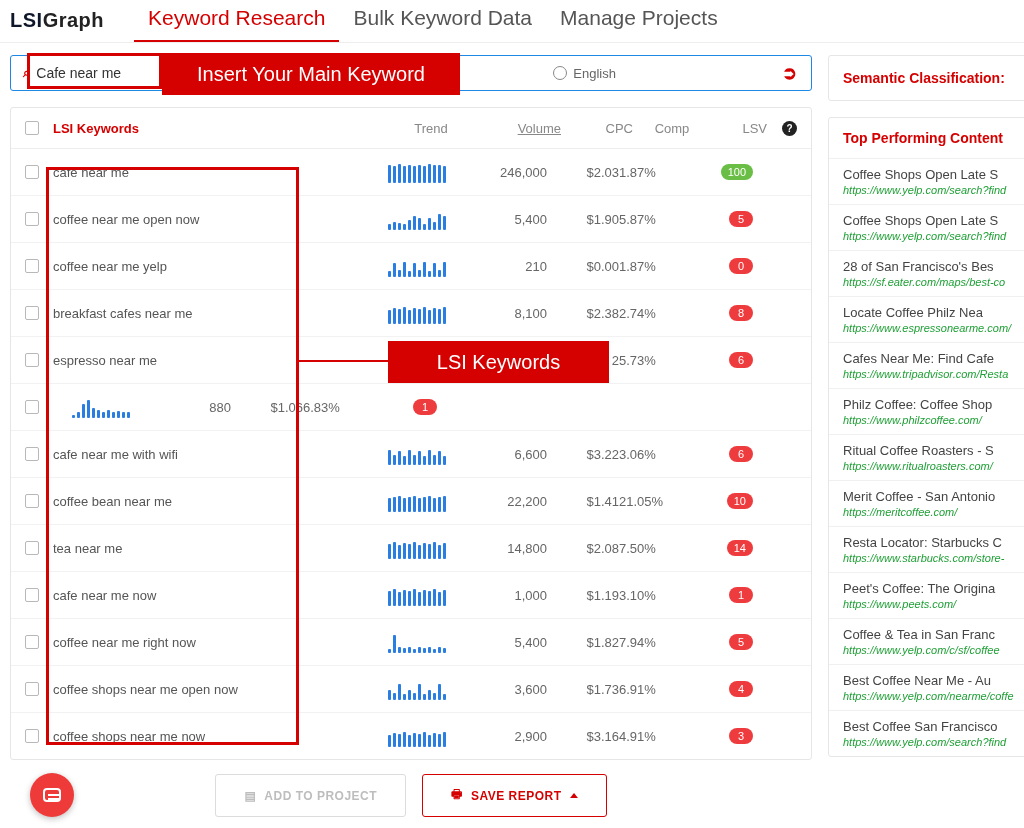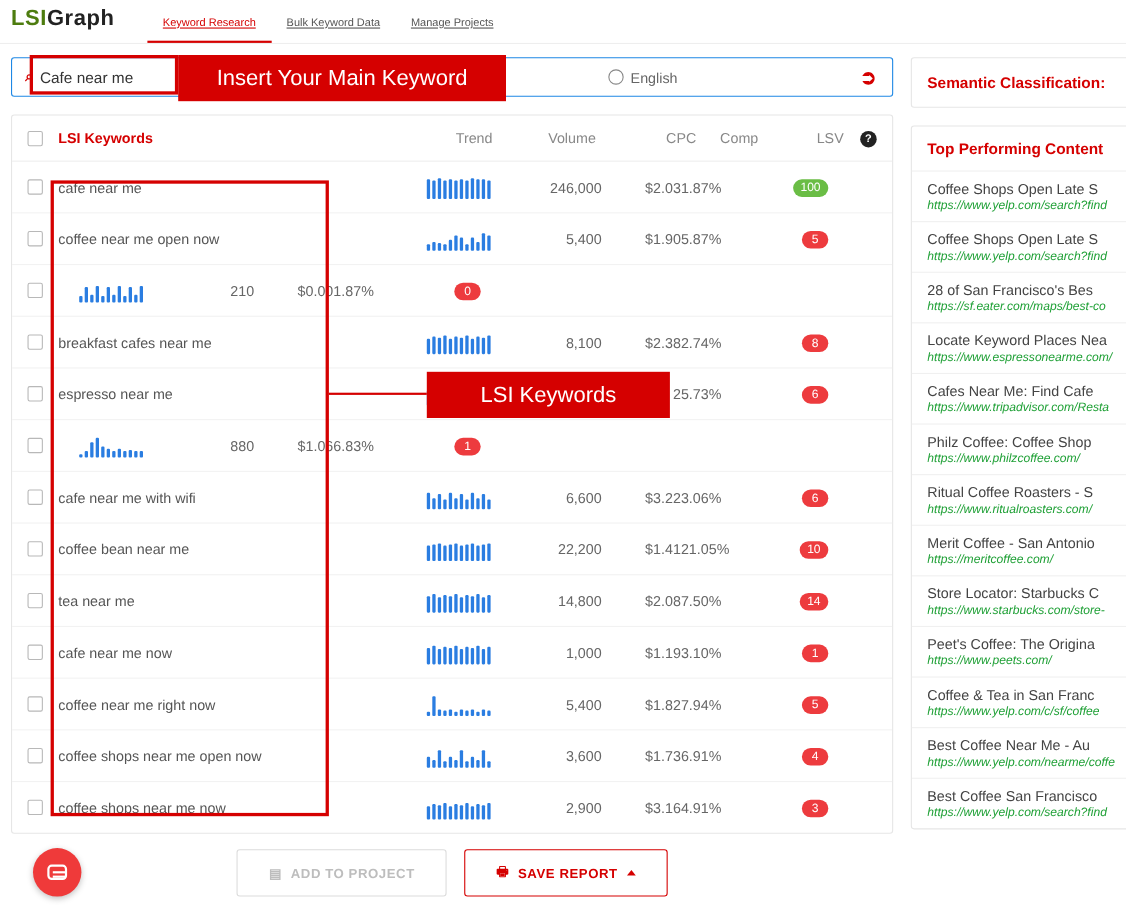--- a/index.html
+++ b/index.html
@@ -1,38 +1,38 @@
 <!DOCTYPE html>
 <html><head>
 <meta charset="utf-8">
 <style>
   * { box-sizing: border-box; margin:0; padding:0; font-family: Arial, Helvetica, sans-serif; }
   body { background:#fff; width:1024px; font-size:13px; color:#444; }
   .topbar { display:flex; align-items:flex-end; border-bottom:1px solid #eee; padding:6px 0 0 0; }
   .logo { display:flex; align-items:center; font-size:20px; font-weight:500; padding:0 30px 10px 10px; letter-spacing:0.5px; }
-  .logo .l1 { color:#4d7c0f; font-weight:600; }
+  .logo .l1 { color:#0f172a; font-weight:600; }
   .logo .l2 { color:#757575; }
   .logo .l2 b { color:#222; font-weight:700; }
   .topnav { display:flex; }
-  .topnav .item { padding:0 14px 10px 14px; font-size:10px; color:#555; cursor:pointer;text-decoration:underline; }
+  .topnav .item { padding:0 14px 10px 14px; font-size:21px; color:#555; cursor:pointer; }
   .topnav .item.active { color:#d50000; border-bottom:2px solid #d50000; font-weight:500; }
   .wrap { display:flex; padding:12px 10px 0 10px; gap:16px; }
   .main { flex:0 0 798px; position:relative; }
   .side { flex:1; }
   .searchbar { display:flex; align-items:center; border:1px solid #1e88e5; border-radius:3px; padding:6px 8px; background:#fff; }
   .searchbar .icon { color:#d50000; font-weight:700; padding:0 6px 0 4px; }
   .searchbar input { border:none; outline:none; flex:1; font-size:14px; color:#333; }
   .searchbar .lang { display:flex; align-items:center; gap:6px; color:#666; padding:0 160px 0 0; font-size:13px; }
   .searchbar .globe { width:14px; height:14px; border-radius:50%; border:1.5px solid #888; position:relative; }
   .searchbar .go { color:#d50000; font-size:18px; font-weight:700; padding:0 6px; cursor:pointer; }
   .panel { border:1px solid #e6e6e6; border-radius:3px; margin-top:16px; background:#fff; }
   .thead { display:flex; align-items:center; padding:12px 14px; border-bottom:1px solid #eee; font-size:13px; color:#888; }
   .thead .col-kw { flex:0 0 330px; color:#d50000; font-weight:600; }
   .thead .col-trend { flex:0 0 96px; text-align:center; }
-  .thead .col-vol { flex:0 0 82px; text-align:center; }
+  .thead .col-vol { flex:0 0 82px; text-align:right;text-decoration:underline; }
   .thead .col-cpc { flex:0 0 72px; text-align:right; }
   .thead .col-comp { flex:0 0 78px; text-align:center; }
   .thead .col-lsv { flex:0 0 56px; text-align:right; }
   .thead .col-q { flex:0 0 30px; text-align:right; }
   .qmark { display:inline-block; width:15px; height:15px; border-radius:50%; background:#222; color:#fff; font-size:10px; font-weight:700; text-align:center; line-height:15px; }
   .row { display:flex; align-items:center; padding:12px 14px; border-bottom:1px solid #f2f2f2; }
   .row:last-child { border-bottom:none; }
   .chk { width:14px; height:14px; border:1px solid #b8b8b8; border-radius:2px; margin-right:14px; cursor:pointer; flex:0 0 14px; }
   .row .kw { flex:0 0 316px; color:#555; font-size:13px; }
   .row .trend { flex:0 0 96px; display:flex; align-items:flex-end; justify-content:center; gap:2px; height:22px; }
@@ -149,20 +149,21 @@
               <span style="height: 14px;"></span>
             </div>
             <div class="vol">5,400</div>
             <div class="cpc">$1.90</div>
             <div class="comp">5.87%</div>
             <div class="lsv"><span class="pill red">5</span></div>
             <div style="flex: 0 0 30px;"></div>
           </div>
           <div class="row">
             <div class="chk"></div>
+            <div class="kw">coffee near me yelp</div>
             <div class="trend">
               <span style="height: 6px;"></span>
               <span style="height: 14px;"></span>
               <span style="height: 7px;"></span>
               <span style="height: 15px;"></span>
               <span style="height: 6px;"></span>
               <span style="height: 14px;"></span>
               <span style="height: 7px;"></span>
               <span style="height: 15px;"></span>
               <span style="height: 6px;"></span>
@@ -436,41 +437,41 @@
           </div>
           <div class="sideitem">
             <div class="t">Coffee Shops Open Late S</div>
             <div class="u">https://www.yelp.com/search?find</div>
           </div>
           <div class="sideitem">
             <div class="t">28 of San Francisco's Bes</div>
             <div class="u">https://sf.eater.com/maps/best-co</div>
           </div>
           <div class="sideitem">
-            <div class="t">Locate Keyword Places Nea</div>
+            <div class="t">Locate Coffee Philz Nea</div>
             <div class="u">https://www.espressonearme.com/</div>
           </div>
           <div class="sideitem">
             <div class="t">Cafes Near Me: Find Cafe</div>
             <div class="u">https://www.tripadvisor.com/Resta</div>
           </div>
           <div class="sideitem">
             <div class="t">Philz Coffee: Coffee Shop</div>
             <div class="u">https://www.philzcoffee.com/</div>
           </div>
           <div class="sideitem">
             <div class="t">Ritual Coffee Roasters - S</div>
             <div class="u">https://www.ritualroasters.com/</div>
           </div>
           <div class="sideitem">
             <div class="t">Merit Coffee - San Antonio</div>
             <div class="u">https://meritcoffee.com/</div>
           </div>
           <div class="sideitem">
-            <div class="t">Store Locator: Starbucks C</div>
+            <div class="t">Resta Locator: Starbucks C</div>
             <div class="u">https://www.starbucks.com/store-</div>
           </div>
           <div class="sideitem">
             <div class="t">Peet's Coffee: The Origina</div>
             <div class="u">https://www.peets.com/</div>
           </div>
           <div class="sideitem">
             <div class="t">Coffee &amp; Tea in San Franc</div>
             <div class="u">https://www.yelp.com/c/sf/coffee</div>
           </div>

